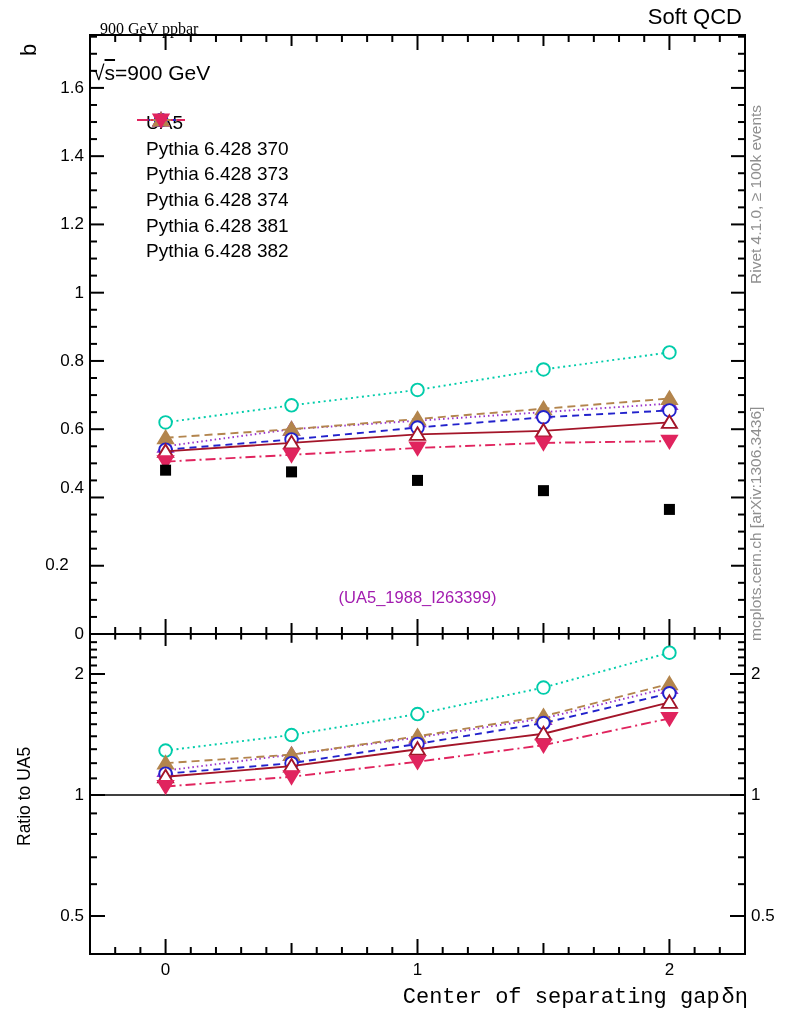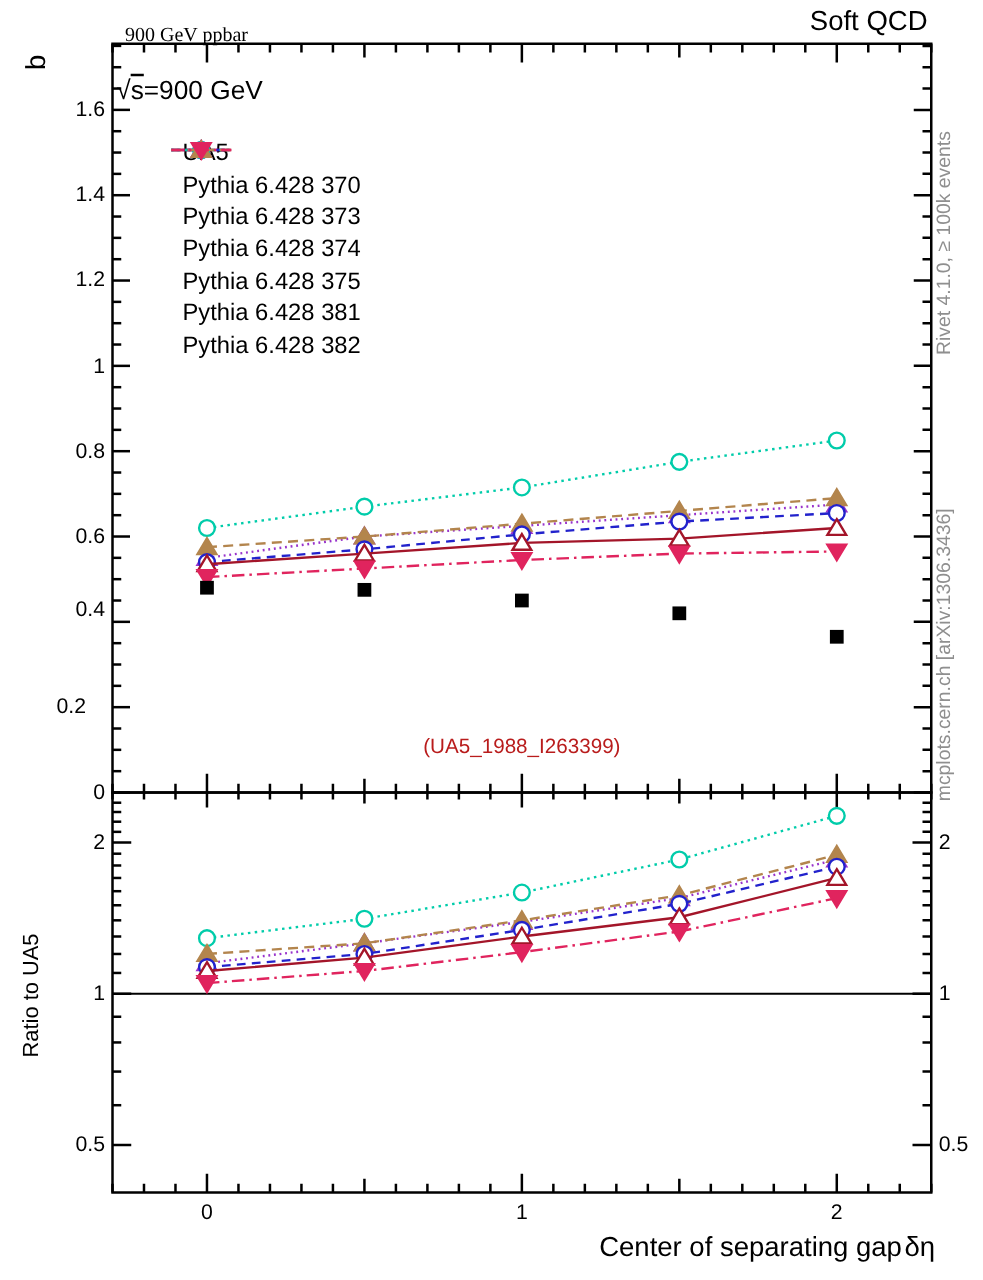--- a/index.html
+++ b/index.html
@@ -8,24 +8,24 @@
   svg{position:absolute;left:0;top:0;}
   .hdr-left{position:absolute;left:100px;top:20px;font-size:16px;font-family:Liberation Serif, serif;}
   .hdr-right{position:absolute;right:44px;top:4px;font-size:22px;}
   .title{position:absolute;left:93px;top:61px;width:652px;display:flex;
          justify-content:space-between;font-size:21px;white-space:nowrap;}
   .title .ov{text-decoration:overline;}
   .ylabel-main{position:absolute;left:16px;top:56px;font-size:22px;
          transform:rotate(-90deg);transform-origin:0 0;white-space:nowrap;}
   .ylabel-ratio{position:absolute;left:14px;top:846px;font-size:17.5px;
          transform:rotate(-90deg);transform-origin:0 0;white-space:nowrap;}
-  .xlabel{position:absolute;right:38px;top:985px;font-size:22px;white-space:nowrap;}
+  .xlabel{position:absolute;right:38px;top:985px;font-size:22px;white-space:nowrap;font-family:Liberation Mono, monospace;}
   .xlabel .sym{margin-left:2px;}
   .watermark{position:absolute;left:90px;top:588px;width:655px;text-align:center;
-         font-size:16.5px;color:#b91c1c;}
+         font-size:16.5px;color:#a21caf;}
   .credit{position:absolute;color:#8f8f8f;font-size:15.5px;white-space:nowrap;
          transform:rotate(-90deg);transform-origin:0 0;}
   .credit-top{left:747px;top:284px;}
   .credit-bottom{left:747px;top:641px;}
   #legend{position:absolute;left:136px;top:110px;}
   .legend-row{display:flex;align-items:center;height:25.7px;}
   .legend-row .lbl{margin-left:10px;font-size:19px;white-space:nowrap;}
   .ticklabel{position:absolute;font-size:17px;line-height:26px;}
   .tl-right{text-align:right;}
   .tl-center{text-align:center;}
@@ -342,27 +342,20 @@
       </div>
       <div class="legend-row">
         <svg width="50" height="20">
           <line x1="1" x2="49" y1="10" y2="10" stroke="#2222cc" stroke-width="1.9" stroke-dasharray="7 5"></line>
           <circle cx="25" cy="10" r="6.3" fill="#fff" stroke="#2222cc" stroke-width="1.9"></circle>
         </svg>
         <span class="lbl">Pythia 6.428 374</span>
       </div>
       <div class="legend-row">
         <svg width="50" height="20">
-          <line x1="1" x2="49" y1="10" y2="10" stroke="#00ccaa" stroke-width="1.9" stroke-dasharray="2 3.5"></line>
-          <circle cx="25" cy="10" r="6.3" fill="#fff" stroke="#00ccaa" stroke-width="1.9"></circle>
-        </svg>
-        <span class="lbl">Pythia 6.428 375</span>
-      </div>
-      <div class="legend-row">
-        <svg width="50" height="20">
           <line x1="1" x2="49" y1="10" y2="10" stroke="#b3854d" stroke-width="1.9" stroke-dasharray="8 5"></line>
           <path d="M 25 3 L 32.5 15.5 L 17.5 15.5 Z" fill="#b3854d" stroke="#b3854d" stroke-width="1.9"></path>
         </svg>
         <span class="lbl">Pythia 6.428 381</span>
       </div>
       <div class="legend-row">
         <svg width="50" height="20">
           <line x1="1" x2="49" y1="10" y2="10" stroke="#e0245e" stroke-width="1.9" stroke-dasharray="10 4 2 4"></line>
           <path d="M 25 17 L 32.5 4.5 L 17.5 4.5 Z" fill="#e0245e" stroke="#e0245e" stroke-width="1.9"></path>
         </svg>

